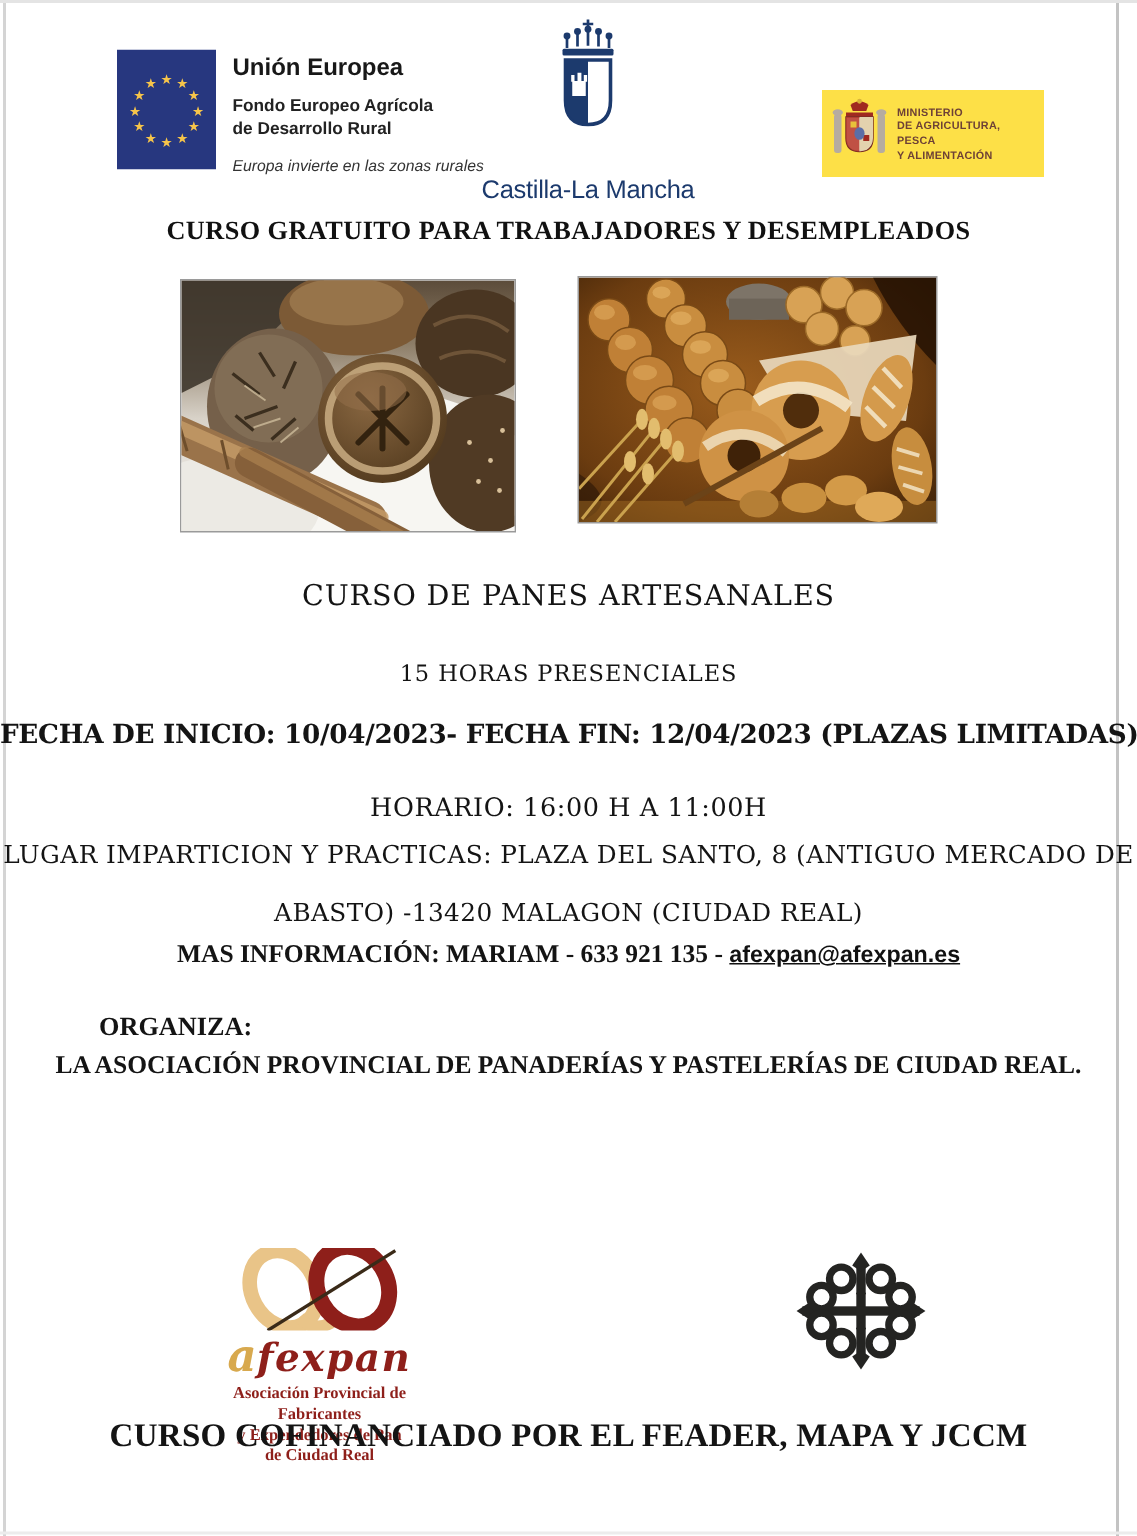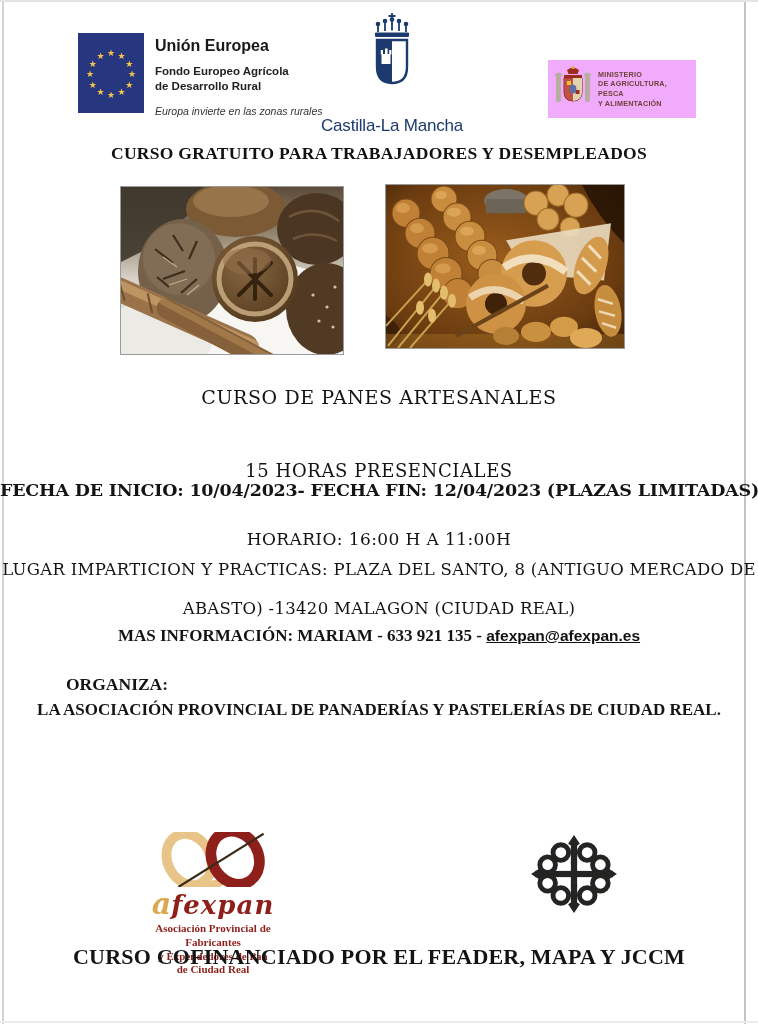--- a/index.html
+++ b/index.html
@@ -16,37 +16,37 @@
   .eu-flag{width:66px;height:80px;flex:0 0 66px;}
   .eu-text{padding-top:4px;font-family:"Liberation Sans",sans-serif;}
   .eu-title{font-size:16px;font-weight:bold;color:#181818;}
   .eu-sub{font-size:11.5px;font-weight:bold;margin-top:9px;line-height:1.3;white-space:pre-line;color:#222;}
   .eu-tagline{font-size:10.5px;font-style:italic;margin-top:11px;color:#333;}
 
   .clm-logo{position:absolute;left:312px;top:11px;width:160px;text-align:center;}
   .clm-label{font-family:"Liberation Sans",sans-serif;font-weight:normal;font-size:17px;
              color:#1c3a6d;margin-top:13px;letter-spacing:-0.2px;}
 
-  .ministry{position:absolute;left:548px;top:60px;width:148px;height:58px;background:#f0abfc;
+  .ministry{position:absolute;left:548px;top:60px;width:148px;height:58px;background:#fde047;
             display:flex;align-items:center;gap:5px;padding:0 5px;box-sizing:border-box;}
   .ministry-label{font-family:"Liberation Sans",sans-serif;font-size:7.2px;font-weight:bold;
                   color:#6e4136;line-height:1.35;white-space:pre-line;letter-spacing:0.2px;}
 
   .title{position:absolute;top:143px;left:0;width:758px;text-align:center;
          font-size:17.5px;font-weight:bold;letter-spacing:0.3px;color:#111;}
 
   .photo{position:absolute;border:1px solid #9a9a9a;}
   .photo-left{left:120px;top:186px;width:222px;height:167px;}
   .photo-right{left:385px;top:184px;width:238px;height:163px;}
   .photo svg{display:block;width:100%;height:100%;}
 
   .deco{font-family:"DejaVu Serif",serif;}
   .cline{position:absolute;left:0;width:758px;text-align:center;white-space:nowrap;}
   .line-course{top:386px;font-size:19px;letter-spacing:0.6px;}
-  .line-hours{top:440px;font-size:18px;letter-spacing:0.6px;margin-top:20px;}
+  .line-hours{top:440px;font-size:15px;letter-spacing:0.6px;}
   .line-dates{top:480px;font-size:17.5px;font-weight:bold;letter-spacing:-0.2px;}
   .line-schedule{top:529px;font-size:17px;letter-spacing:0.4px;}
   .line-loc1{top:560px;font-size:16.5px;letter-spacing:0.3px;}
   .line-loc2{top:599px;font-size:16.5px;letter-spacing:0.3px;}
   .line-info{top:626px;font-size:17px;font-weight:bold;}
   .email-link{font-family:"Liberation Sans",sans-serif;font-size:15.5px;font-weight:bold;
               text-decoration:underline;color:#111;}
   .line-organiza{position:absolute;left:66px;top:674px;font-size:17.5px;font-weight:bold;}
   .line-organizer{top:700px;font-size:17px;font-weight:bold;white-space:nowrap;}
 

